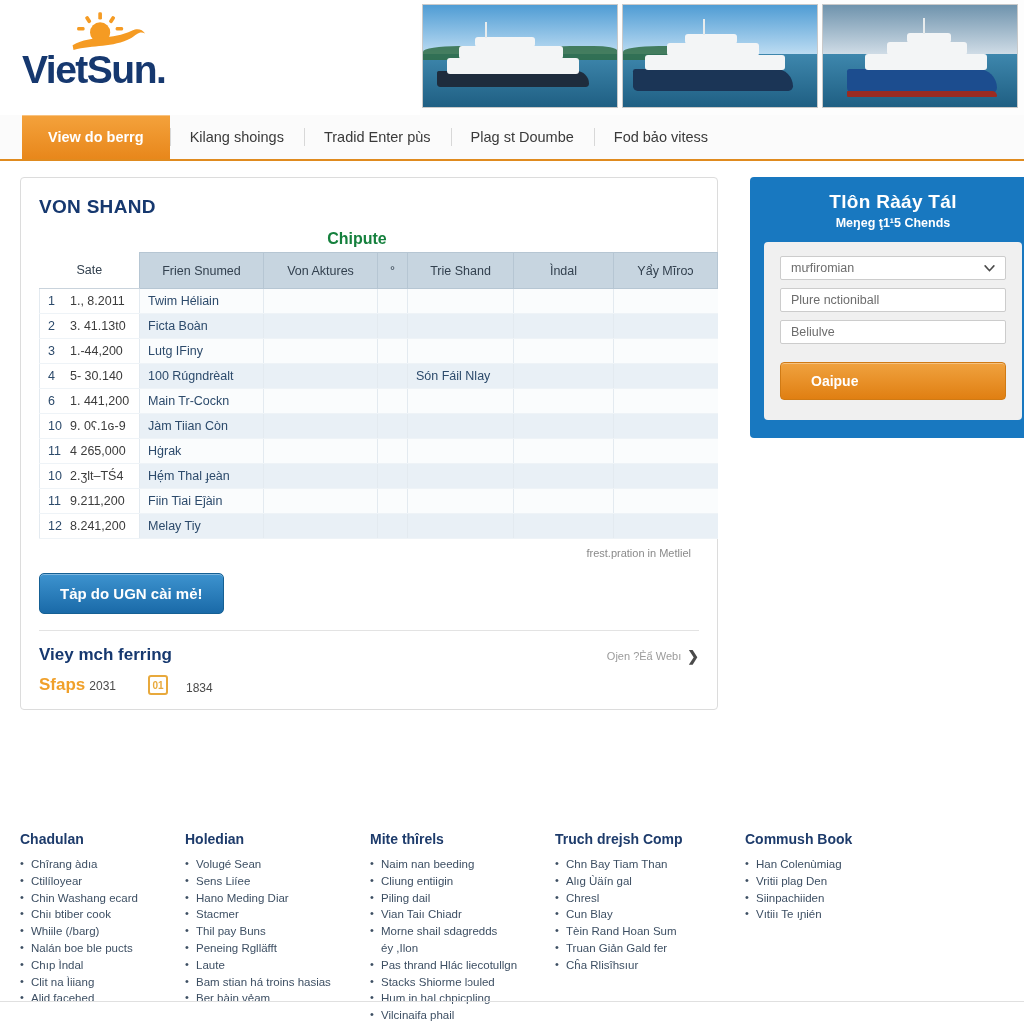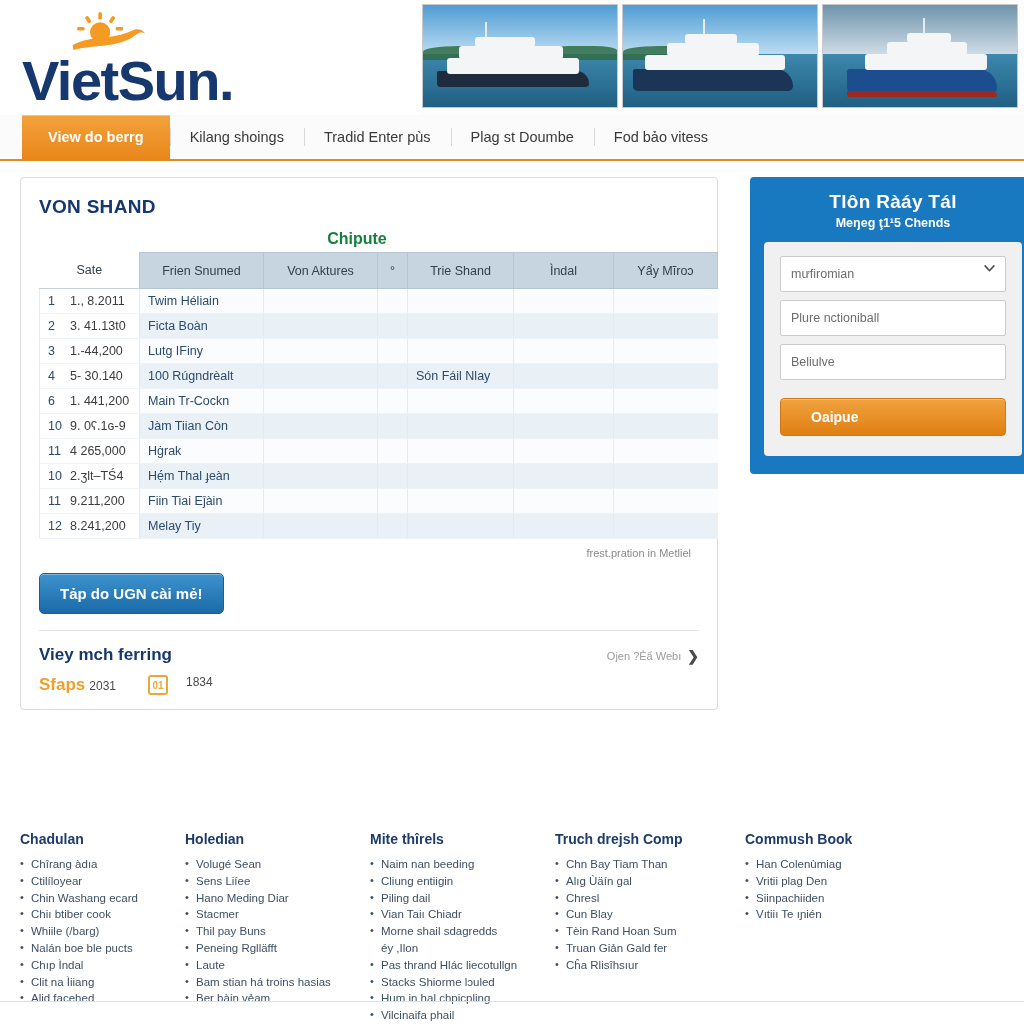--- a/index.html
+++ b/index.html
@@ -32,21 +32,21 @@
     width:420px; height:115px;
     display:flex; align-items:center; padding-left:22px;
     background:#fff;
   }
   .logo { position:relative; width:180px; height:96px; }
   .sun {
     position:absolute; left:46px; top:2px; width:78px; height:40px;
   }
   .logo-text {
     position:absolute; left:0; top:38px;
-    font-size:56px; font-weight:bold; letter-spacing:-1.5px;
+    font-size:39px; font-weight:bold; letter-spacing:-1.5px;
     color:#16386f; font-family:"Liberation Sans", sans-serif;
   }
   .logo-text .dot { color:#16386f; }
 
   .banner {
     position:absolute; left:422px; top:4px;
     display:flex; gap:4px;
   }
   .banner-img {
     width:196px; height:104px;
@@ -175,21 +175,21 @@
   .divider { height:1px; background:#e3e3e3; margin:16px 0 0 0; }
 
   .sub-head {
     display:flex; align-items:baseline; justify-content:space-between;
     margin-top:14px;
   }
   .sub-title { font-size:17px; font-weight:bold; color:#16386f; }
   .sub-link { font-size:11px; color:#9b9b9b; display:flex; align-items:center; gap:6px; cursor:pointer; }
   .sub-link .chev { font-size:14px; color:#4a4a4a; font-weight:bold; }
 
-  .meta-row { display:flex; align-items:flex-start; gap:14px; margin-top:10px; }
+  .meta-row { display:flex; align-items:flex-end; gap:14px; margin-top:10px; }
   .meta-brand { font-size:17px; font-weight:bold; color:#f0a02a; }
   .meta-num { font-size:12px; color:#4a4a4a; margin-left:4px; }
   .meta-box {
     width:20px; height:20px; border:2px solid #e8a93c; border-radius:3px;
     color:#e8a93c; font-size:10px; font-weight:bold;
     display:flex; align-items:center; justify-content:center;
     margin-left:18px;
   }
 
   
@@ -206,21 +206,21 @@
     text-align:center; color:#ffffff;
     font-size:12.5px; font-weight:bold; margin-top:3px;
   }
   .panel-inner {
     background:#f0f0f0;
     border-radius:4px;
     margin-top:12px;
     padding:14px 16px 20px 16px;
   }
   .fld {
-    width:100%; height:36px;
+    width:100%; height:24px;
     background:#ffffff; border:1px solid #cccccc;
     border-radius:2px;
     font-size:12.5px; color:#6d6d6d;
     padding:0 10px;
     display:flex; align-items:center;
     margin-bottom:8px; position:relative;
     font-family:"Liberation Sans", sans-serif;
   }
   .fld .caret {
     position:absolute; right:10px; top:8px;

